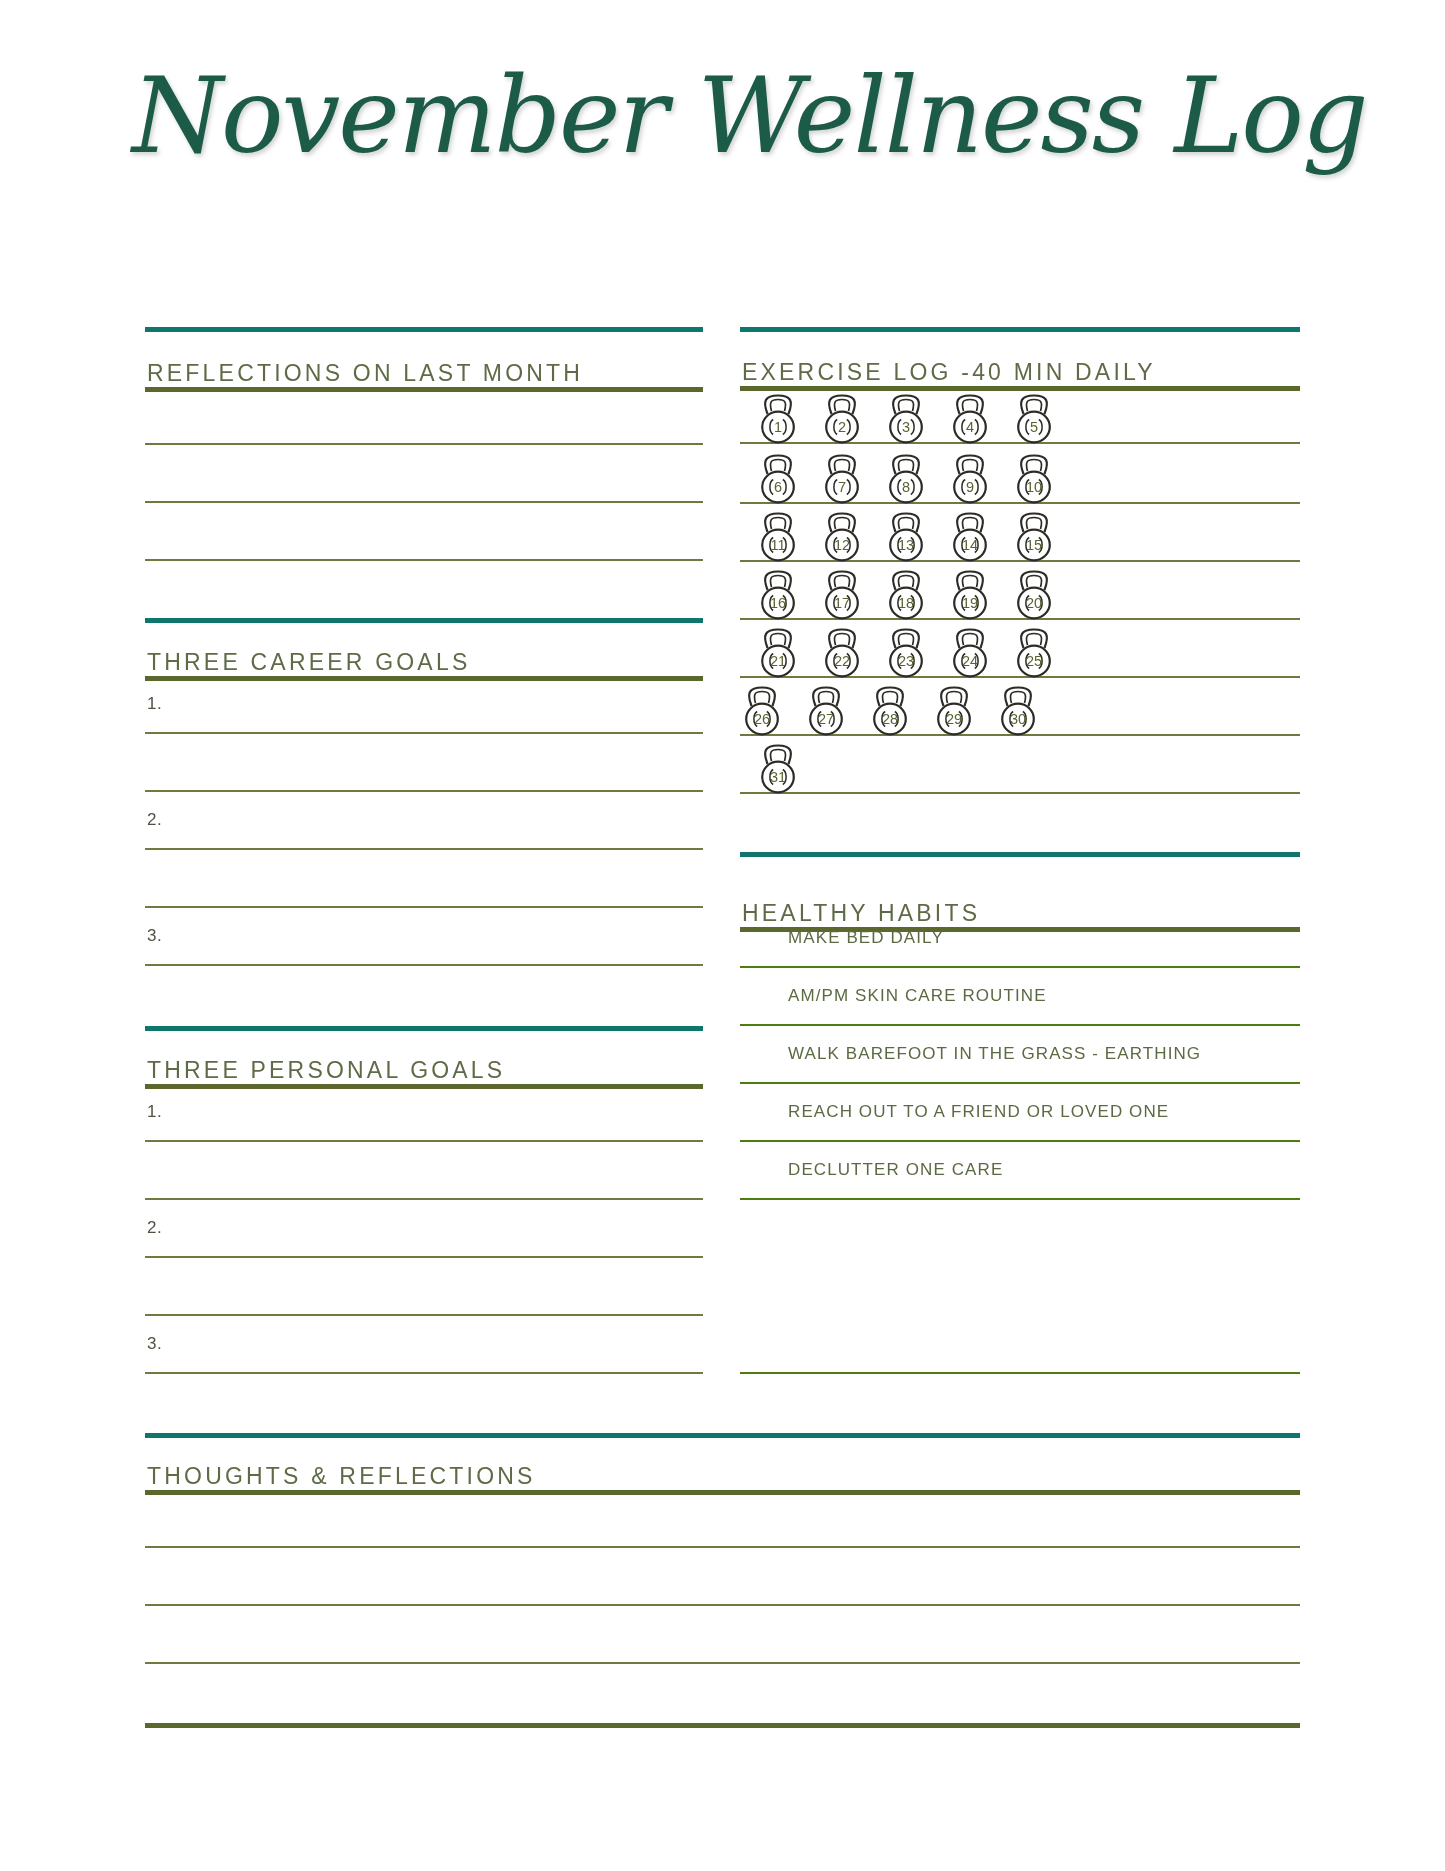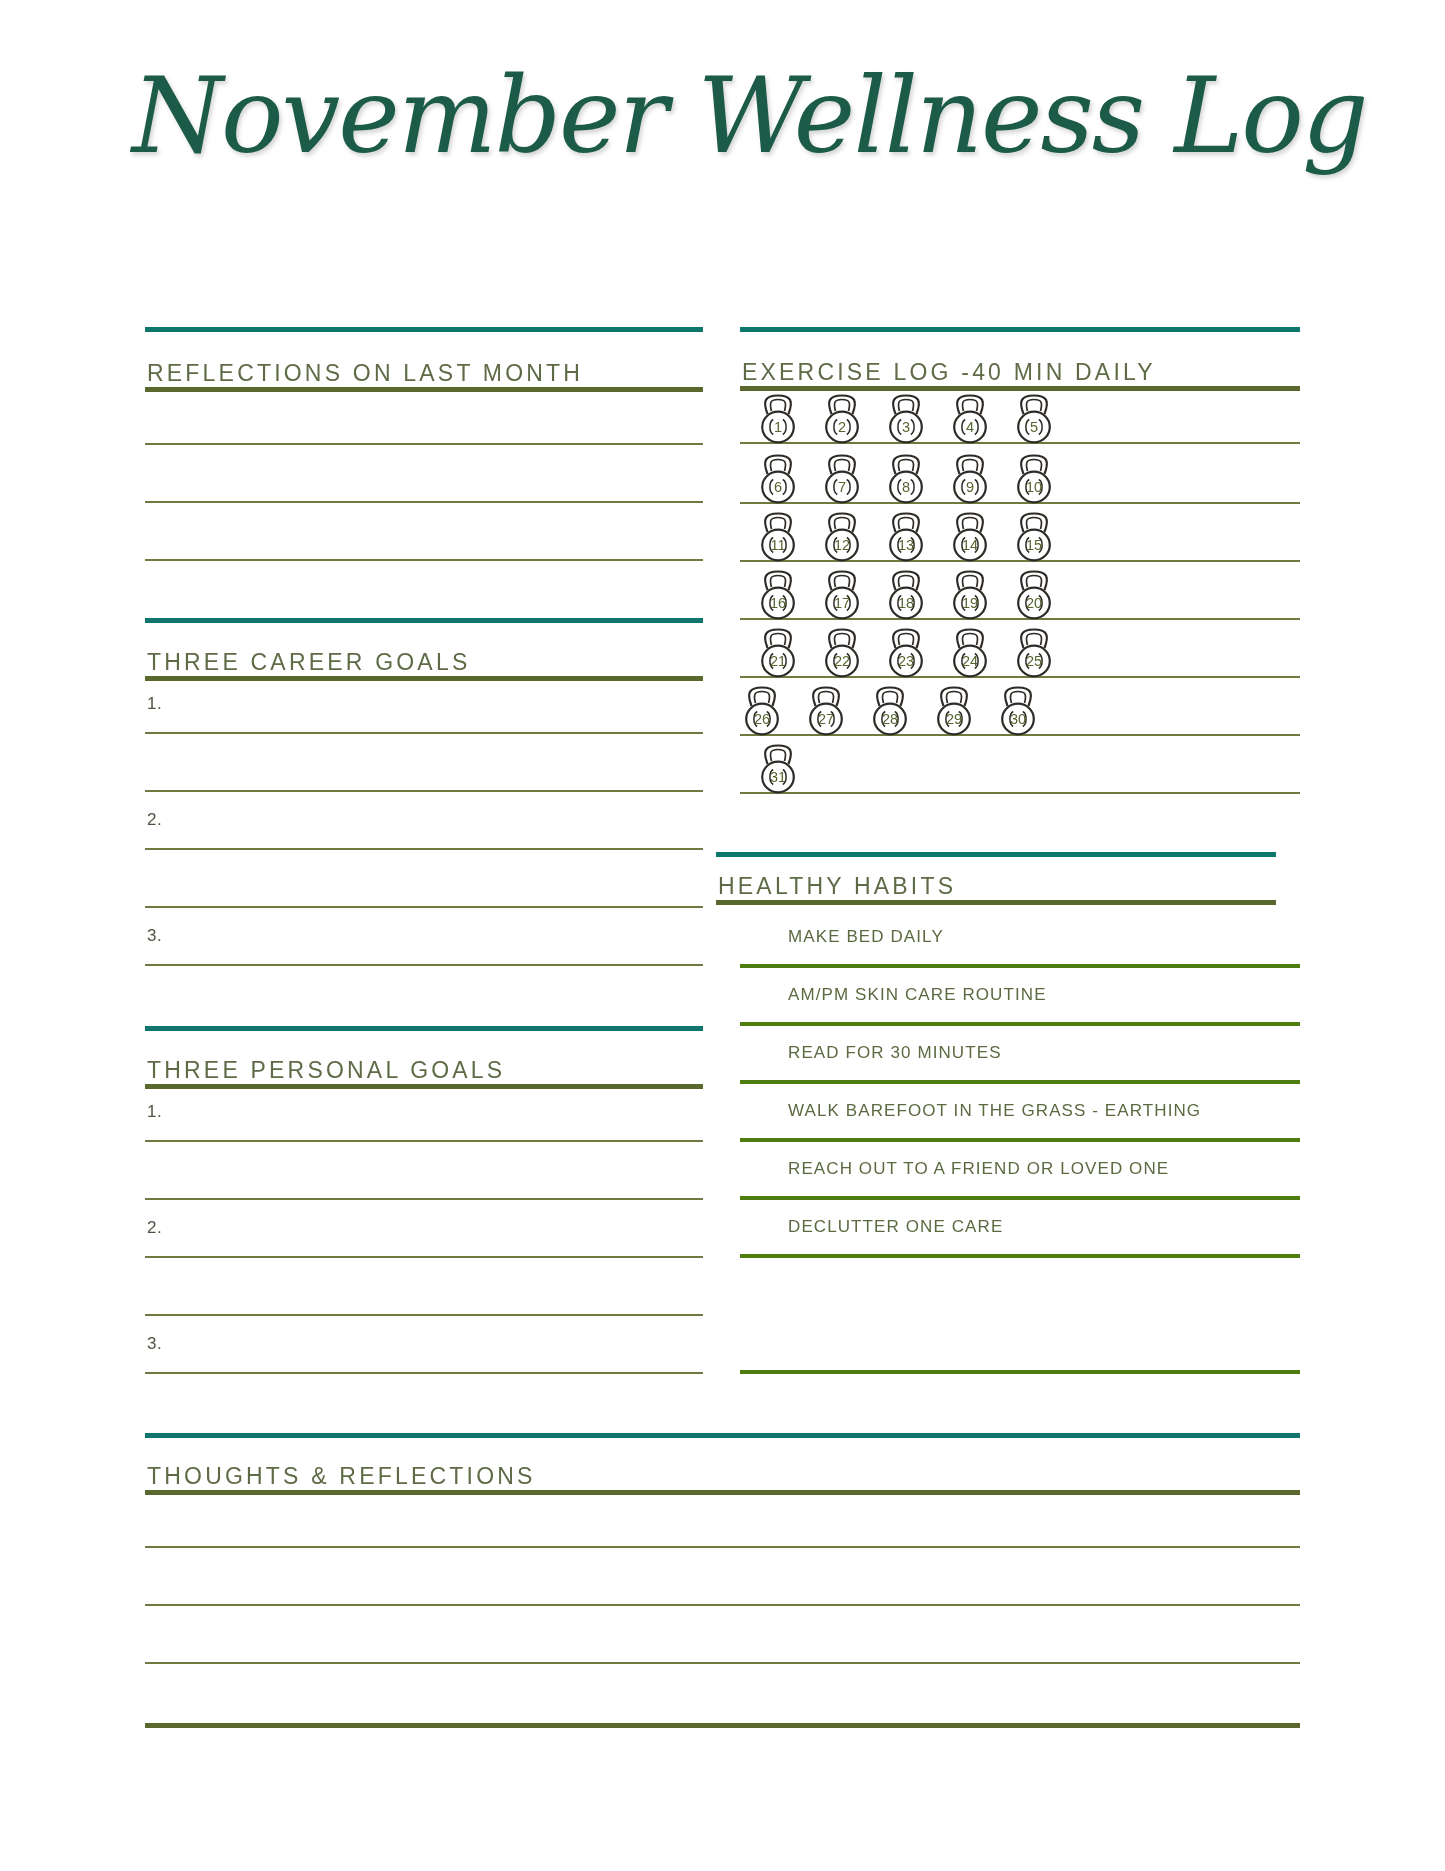--- a/index.html
+++ b/index.html
@@ -42,21 +42,21 @@
   .kb{display:block;}
   .kb .outline{stroke:#2e2b27;stroke-width:2.2;fill:#ffffff;}
   .kb .hole{stroke:#2e2b27;stroke-width:1.7;fill:none;}
   .kb .narc{stroke:#2e2b27;stroke-width:1.5;fill:none;}
   .kb text{
     font-family:"Liberation Sans",sans-serif;font-size:14.5px;fill:#55642f;
     text-anchor:middle;
   }
   
   .habit-row{
-    box-sizing:border-box;height:58px;border-bottom:4px solid #4d7c0f;
+    box-sizing:border-box;height:58px;border-bottom:2px solid #4d7c0f;
     display:flex;align-items:center;padding-left:48px;
     font-size:17px;letter-spacing:1.1px;color:#5c6a42;white-space:nowrap;
   }
   .habit-row.empty{padding-left:0;}
   .thick-line{position:absolute;height:5px;background:#5a682e;}
 </style>
 </head>
 <body>
 
 <div class="title">November Wellness Log</div>
@@ -404,31 +404,30 @@
   <svg class="kb" width="42" height="52" viewBox="0 0 42 52">
     <path class="outline" d="M10.5 22 C5.5 9 8 3.5 21 3.5 C34 3.5 36.5 9 31.5 22"></path>
     <path class="hole" d="M14.5 19 C12 10 14 7.5 21 7.5 C28 7.5 30 10 27.5 19"></path>
     <ellipse class="outline" cx="21" cy="35" rx="15.8" ry="15.3"></ellipse>
     <path class="narc" d="M16.2 27.5 C11.8 30 11.8 40 16.2 42.5"></path>
     <path class="narc" d="M25.8 27.5 C30.2 30 30.2 40 25.8 42.5"></path>
     <text x="21" y="40">31</text>
   </svg>
 </div>
 
-<div class="sec-hdr" style="left:716px;top:852px;width:560px;height:53px">
+<div class="sec-hdr" style="left:740px;top:852px;width:560px;height:80px">
   <span>HEALTHY HABITS</span>
 </div>
 <div class="ruled" style="left:740px;top:910px;width:560px">
 
     <div class="habit-row">MAKE BED DAILY</div>
 
     <div class="habit-row">AM/PM SKIN CARE ROUTINE</div>
 
 
-    <div class="habit-row">READ FOR 30 MINUTES</div>
 
     <div class="habit-row">WALK BAREFOOT IN THE GRASS - EARTHING</div>
 
     <div class="habit-row">REACH OUT TO A FRIEND OR LOVED ONE</div>
 
     <div class="habit-row">DECLUTTER ONE CARE</div>
   </div>
 <div class="habit-row empty abs" style="left:740px;top:1316px;width:560px"></div>
 
 <div class="sec-hdr" style="left:145px;top:1433px;width:1155px;height:62px">

